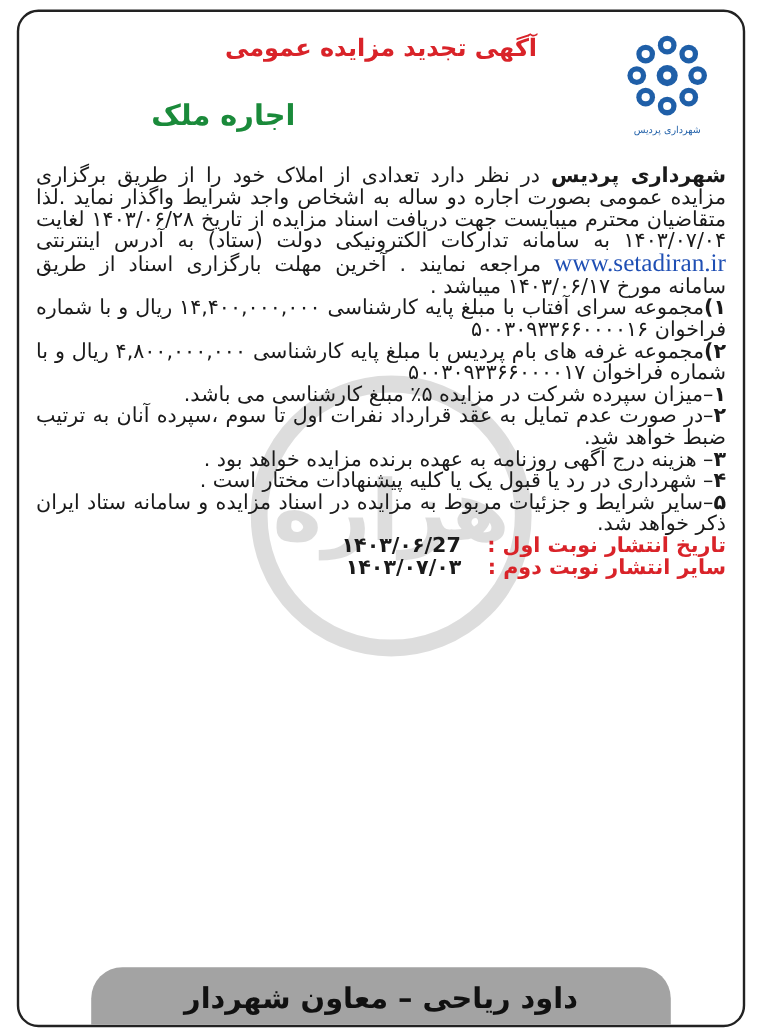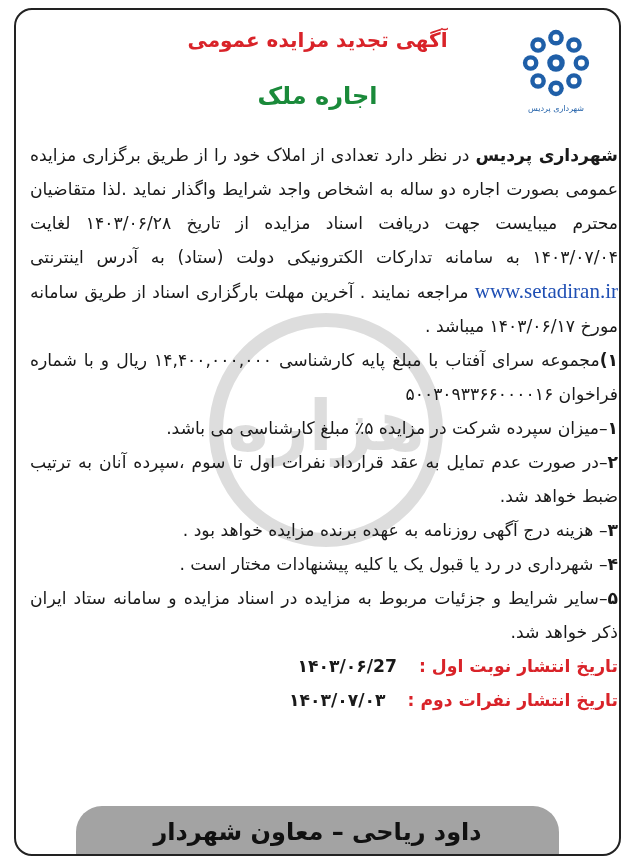--- a/index.html
+++ b/index.html
@@ -25,30 +25,30 @@
     display: flex; flex-direction: column; align-items: center;
   }
   .logo-caption { font-size: 8px; color: #1f5fa8; margin-top: 2px; }
   .title {
     position: absolute; left: 110px; right: 110px; top: 18px;
     text-align: center; font-size: 20px; font-weight: bold; color: #d92329;
     letter-spacing: 0;
   }
   .subtitle {
     position: absolute; left: 110px; right: 110px; top: 72px;
-    text-align: center; font-size: 24px; font-weight: bold; color: #1a8a3a;
+    text-align: left; font-size: 24px; font-weight: bold; color: #1a8a3a;
   }
   .badge {
     position: absolute; left: 10px; top: 74px; padding: 4px 14px;
     background: #1a1a1a; color: #fff; font-size: 22px; font-weight: bold;
     border-radius: 6px 22px 22px 6px;
   }
   .body-text {
-    position: absolute; left: 14px; right: 1px; top: 128px;
-    font-size: 17.2px; line-height: 34px; text-align: justify;
+    position: absolute; left: 14px; right: 14px; top: 128px;
+    font-size: 17.2px; line-height: 18px; text-align: justify;
     text-align-last: right; direction: rtl;
   }
   .body-text p { margin: 0; }
   .bold { font-weight: bold; }
   .link { color: #1f4fb4; font-family: "Liberation Serif", serif; font-size: 21px; direction: ltr; unicode-bidi: embed; }
   .num { font-weight: bold; }
   .red { color: #d92329; font-weight: bold; margin-left: 16px; }
   .footer {
     position: absolute; left: 60px; right: 60px; bottom: -4px; height: 52px;
     background: #a3a3a3; border-radius: 26px 26px 0 0;
@@ -98,23 +98,24 @@
     </div>
     <div class="title">آگهی تجدید مزایده عمومی</div>
     <div class="subtitle">اجاره ملک</div>
   </div>
 
   <div class="body-text">
     <p>
       <span class="bold">شهرداری پردیس</span><span> در نظر دارد تعدادی از املاک خود را از طریق برگزاری مزایده عمومی بصورت اجاره دو ساله به اشخاص واجد شرایط واگذار نماید .لذا متقاضیان محترم میبایست جهت دریافت اسناد مزایده از تاریخ ۱۴۰۳/۰۶/۲۸ لغایت ۱۴۰۳/۰۷/۰۴ به سامانه تدارکات الکترونیکی دولت (ستاد) به آدرس اینترنتی </span><span class="link">www.setadiran.ir</span><span> مراجعه نمایند . آخرین مهلت بارگزاری اسناد از طریق سامانه مورخ ۱۴۰۳/۰۶/۱۷ میباشد .</span>
     </p>
     <p><span class="num">۱)</span><span>مجموعه سرای آفتاب با مبلغ پایه کارشناسی ۱۴,۴۰۰,۰۰۰,۰۰۰ ریال و با شماره فراخوان ۵۰۰۳۰۹۳۳۶۶۰۰۰۰۱۶</span></p>
+    <p><span class="num">۲)</span><span>مجموعه غرفه های بام پردیس با مبلغ پایه کارشناسی ۴,۸۰۰,۰۰۰,۰۰۰ ریال و با شماره فراخوان ۵۰۰۳۰۹۳۳۶۶۰۰۰۰۱۷</span></p>
     <p><span class="num">۱</span><span>–میزان سپرده شرکت در مزایده ۵٪ مبلغ کارشناسی می باشد.</span></p>
     <p><span class="num">۲</span><span>–در صورت عدم تمایل به عقد قرارداد نفرات اول تا سوم ،سپرده آنان به ترتیب ضبط خواهد شد.</span></p>
     <p><span class="num">۳</span><span>– هزینه درج آگهی روزنامه به عهده برنده مزایده خواهد بود .</span></p>
     <p><span class="num">۴</span><span>– شهرداری در رد یا قبول یک یا کلیه پیشنهادات مختار است .</span></p>
     <p><span class="num">۵</span><span>–سایر شرایط و جزئیات مربوط به مزایده در اسناد مزایده و سامانه ستاد ایران ذکر خواهد شد.</span></p>
     <p><span class="red">تاریخ انتشار نوبت اول :</span><span class="bold"> ۱۴۰۳/۰۶/27</span></p>
-    <p><span class="red">تاریخ انتشار نفرات دوم :</span><span class="bold"> ۱۴۰۳/۰۷/۰۳</span></p>
+    <p><span class="red">سایر انتشار نوبت دوم :</span><span class="bold"> ۱۴۰۳/۰۷/۰۳</span></p>
   </div>
 
   <div class="footer">داود ریاحی – معاون شهردار</div>
 </div>
 
 </body></html>

